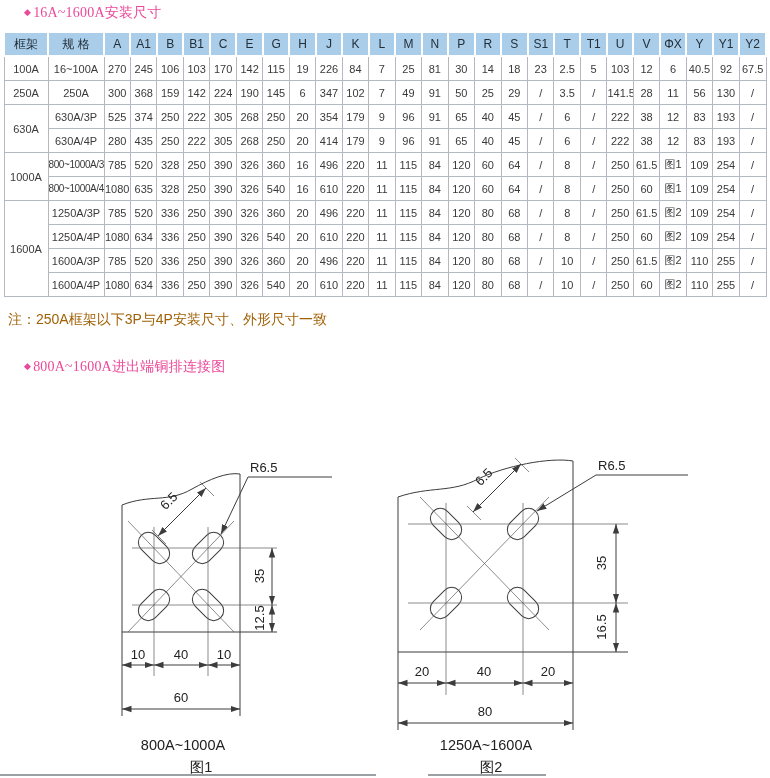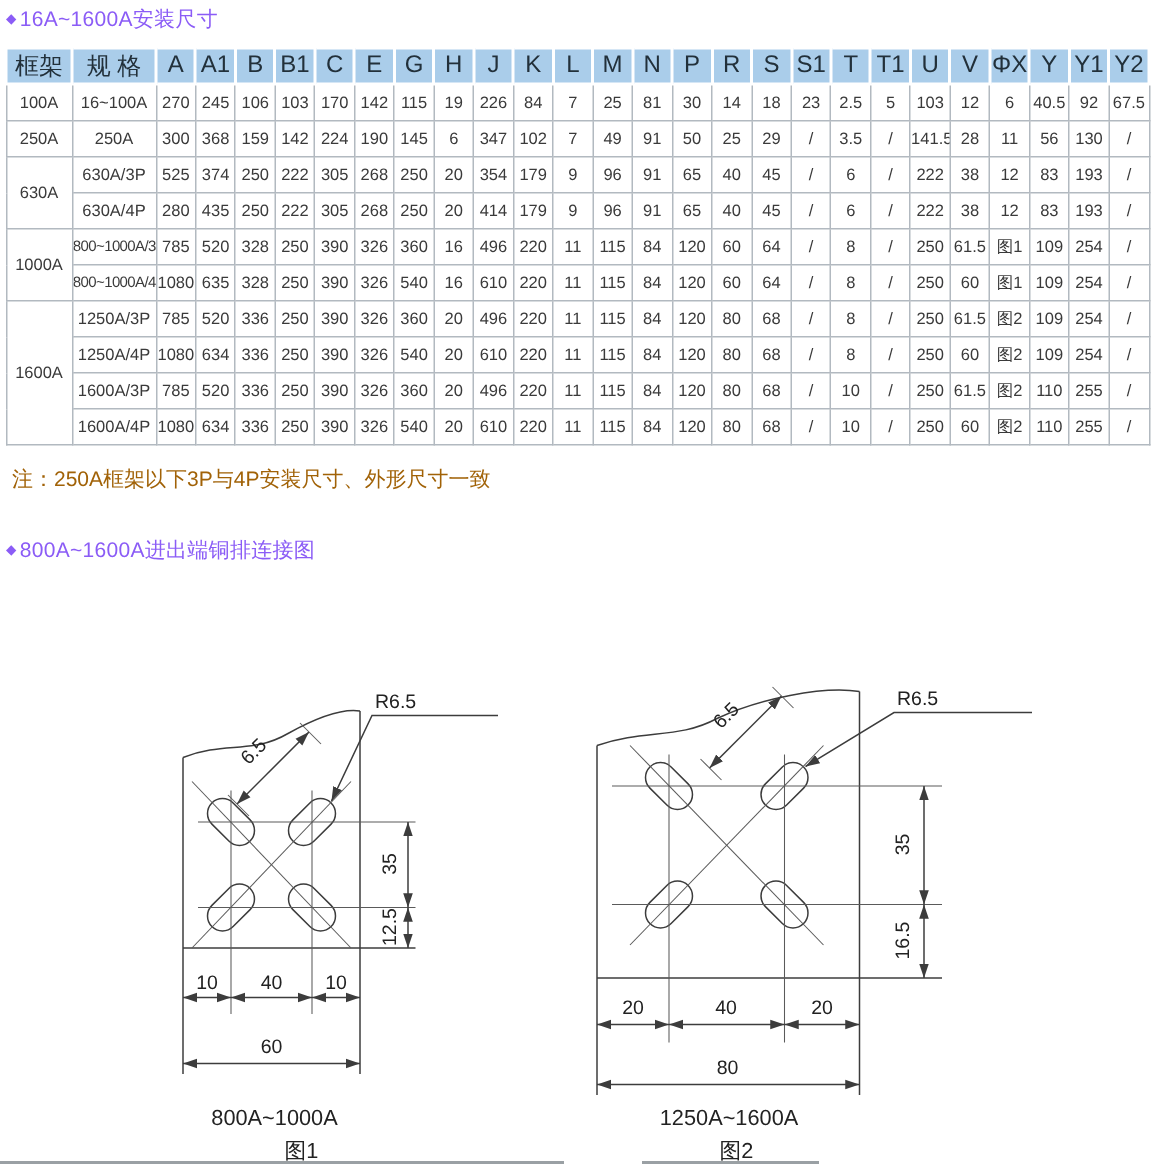--- a/index.html
+++ b/index.html
@@ -1,25 +1,25 @@
 <!DOCTYPE html>
 <html><head>
 <meta charset="utf-8">
 <style>
   html,body{margin:0;padding:0;background:#fff;}
   body{position:relative;width:770px;height:778px;overflow:hidden;
        font-family:"Liberation Sans","DejaVu Sans",sans-serif;}
-  .sec-title{position:absolute;left:4px;color:#8b5cf6;font-size:14px;letter-spacing:.2px;white-space:nowrap;}
+  .sec-title{position:absolute;left:24px;color:#ec4899;font-size:14px;letter-spacing:.2px;white-space:nowrap;font-family:Liberation Serif, serif;}
   .sec-title .bullet{font-size:9px;vertical-align:2px;margin-right:2px;}
   #title1{top:4px;}
   #title2{top:358px;}
   #dim-table{position:absolute;top:31px;left:3px;width:764px;border-collapse:collapse;
              table-layout:fixed;text-align:center;}
   #dim-table thead th{background:#aacdea;border:2px solid #ffffff;height:22px;
-             font-weight:normal;font-size:16px;color:#22303a;padding:0;}
+             font-weight:normal;font-size:12px;color:#22303a;padding:0;}
   #dim-table tbody td,#dim-table tbody th{border:1px solid #b2b9c0;height:23px;padding:0;
              font-weight:normal;font-size:11px;color:#3a3a3a;background:#fff;white-space:nowrap;overflow:hidden;}
   #dim-table tbody .spec-small{font-size:10px;letter-spacing:-.4px;}
   .note{position:absolute;left:8px;top:311px;font-size:14px;color:#a16207;white-space:nowrap;}
   #figs{position:absolute;left:0;top:430px;}
   .dline{stroke:#3c3c3c;stroke-width:1;fill:none;}
   .cline{stroke:#5a5a5a;stroke-width:.7;fill:none;}
   .slot{fill:#fff;stroke:#3c3c3c;stroke-width:1;}
   .dimtxt{font-size:13px;fill:#222;}
   .captxt{font-size:14.5px;fill:#222;}

